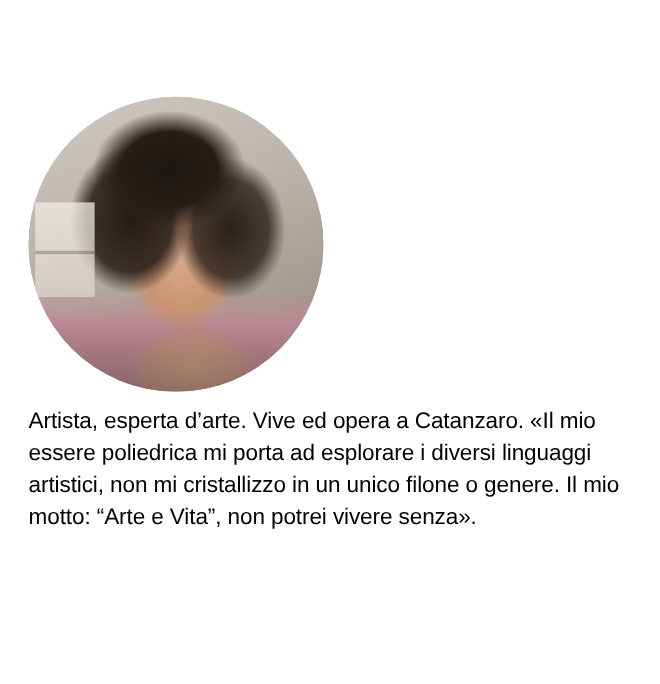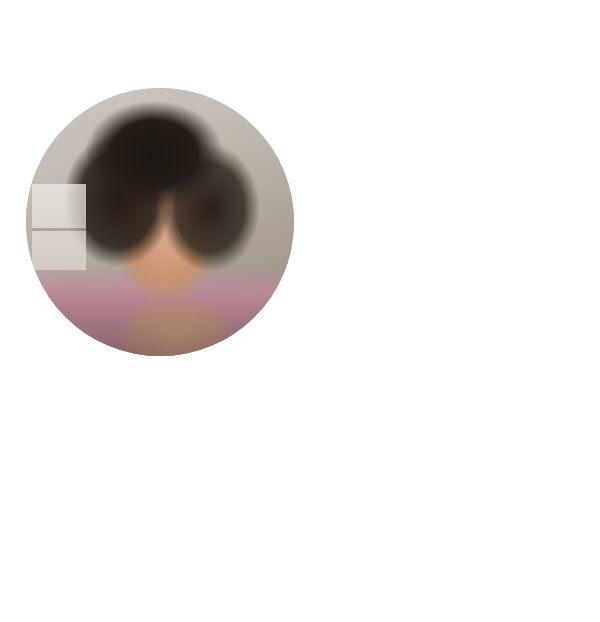--- a/index.html
+++ b/index.html
@@ -101,14 +101,15 @@
 <div class="card">
 
   <div class="portrait-wrap">
     <div class="portrait">
       <div class="window"></div>
       <div class="shadow-bottom"></div>
     </div>
   </div>
 
 
+  <div class="bio">Artista, esperta d’arte. Vive ed opera a Catanzaro. «Il mio essere poliedrica mi porta ad esplorare i diversi linguaggi artistici, non mi cristallizzo in un unico filone o genere. Il mio motto: “Arte e Vita”, non potrei vivere senza».</div>
 
 </div>
 
 </body></html>

